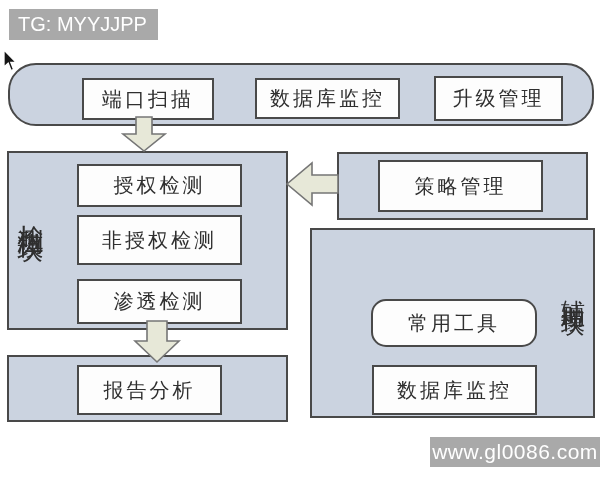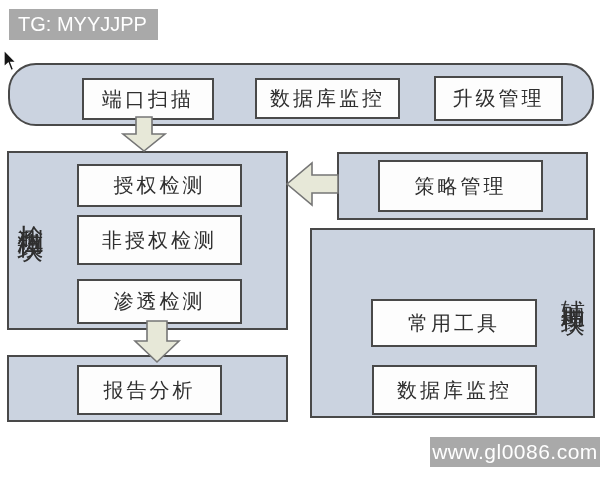--- a/index.html
+++ b/index.html
@@ -61,21 +61,21 @@
     <div class="node" style="left:68px;top:11px;width:165px;height:43px;">授权检测</div>
     <div class="node" style="left:68px;top:62px;width:165px;height:50px;">非授权检测</div>
     <div class="node" style="left:68px;top:126px;width:165px;height:45px;">渗透检测</div>
   </div>
 
   <div class="panel" style="left:337px;top:152px;width:251px;height:68px;">
     <div class="node" style="left:31px;top:6px;width:165px;height:52px;margin-left:8px;">策略管理</div>
   </div>
 
   <div class="panel" style="left:310px;top:228px;width:285px;height:190px;">
-    <div class="node" style="left:59px;top:69px;width:166px;height:48px;">常用工具</div>
+    <div class="node" style="left:59px;top:69px;width:166px;height:48px;border-radius:15px;">常用工具</div>
     <div class="node" style="left:60px;top:135px;width:165px;height:50px;">数据库监控</div>
     <div class="vtitle aux">辅助模块</div>
   </div>
 
   <div class="panel" style="left:7px;top:355px;width:281px;height:67px;">
     <div class="node" style="left:68px;top:8px;width:145px;height:50px;">报告分析</div>
   </div>
 
   <svg class="arrow" style="left:123px;top:117px" width="42" height="35" viewBox="0 0 42 35">
     <polygon points="13,0 29,0 29,17 42,17 21,34 0,17 13,17"></polygon>

